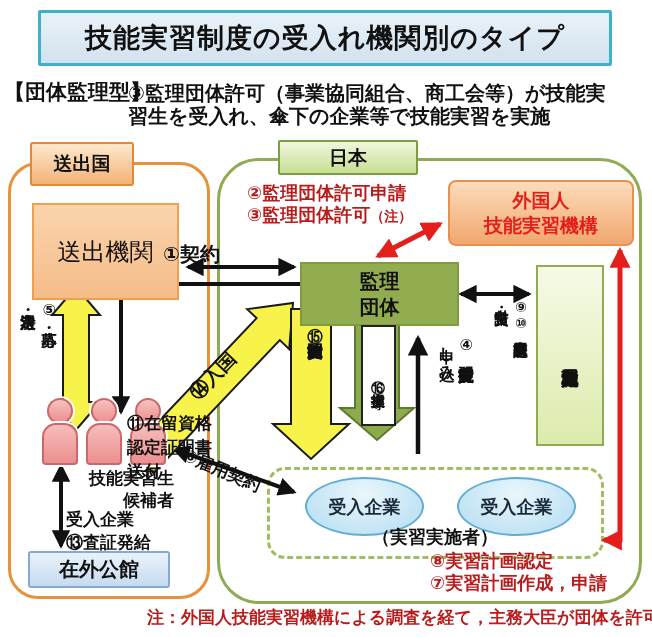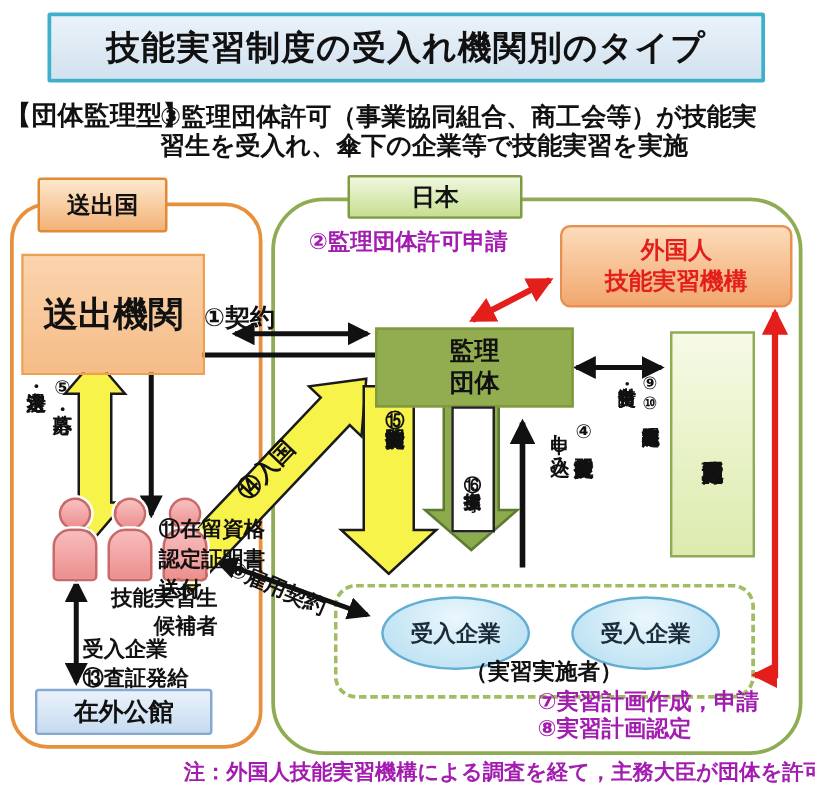--- a/index.html
+++ b/index.html
@@ -19,36 +19,36 @@
   .sub-line1{left:128px;top:80px;font-size:20px;font-weight:bold;white-space:nowrap;}
   .sub-line2{left:128px;top:103px;font-size:20px;font-weight:bold;white-space:nowrap;}
 
   .frame-send{left:8px;top:162px;width:196px;height:431px;border:3px solid #e8913d;border-radius:30px;background:transparent;}
   .frame-japan{left:217px;top:158px;width:419px;height:440px;border:3px solid #8fac55;border-radius:42px;background:transparent;}
   .tab-send{left:30px;top:142px;width:100px;height:40px;background:linear-gradient(180deg,#fde8cd,#f3b277);
     border:2px solid #e08a36;border-radius:3px;font-size:19px;font-weight:bold;}
   .tab-japan{left:278px;top:140px;width:136px;height:31px;background:linear-gradient(180deg,#f0f7dd,#c6df92);
     border:2px solid #7d9c43;border-radius:2px;font-size:19px;font-weight:bold;text-align:right;}
 
-  .box-sendorg{left:17px;top:203px;width:143px;height:93px;background:linear-gradient(180deg,#fbd4ad,#f5bc88);
-    border:2px solid #eda050;font-size:28px;font-weight:bold;}
+  .box-sendorg{left:32px;top:203px;width:143px;height:93px;background:linear-gradient(180deg,#fbd4ad,#f5bc88);
+    border:2px solid #eda050;font-size:24px;font-weight:normal;}
   .box-otit{left:448px;top:180px;width:182px;height:62px;background:linear-gradient(180deg,#fcdcba,#f1a76f);
     border:2px solid #e89050;border-radius:8px;font-size:19px;font-weight:bold;color:#e41e1a;line-height:25px;}
   .box-kanri{left:300px;top:262px;width:155px;height:60px;background:#92ac50;border:2px solid #81993f;
     font-size:20px;font-weight:bold;line-height:26px;}
   .box-immig{left:536px;top:265px;width:64px;height:177px;background:linear-gradient(180deg,#f6fae6,#dcebad);
     border:2px solid #8fac55;font-size:17px;font-weight:bold;}
   .box-mission{left:28px;top:551px;width:138px;height:33px;background:linear-gradient(180deg,#eaf2fb,#c6dbf0);
     border:2px solid #85a9d0;border-radius:3px;font-size:20px;font-weight:bold;}
   .dashed-box{left:267px;top:467px;width:331px;height:86px;border:3px dashed #a0bd62;border-radius:18px;}
   .ellipse{width:115px;height:55px;border:2px solid #62aed2;border-radius:50%;
     background:radial-gradient(ellipse at 50% 28%,#eaf7fc 0%,#b2dcf1 100%);font-size:18px;font-weight:bold;color:#1c2b3a;}
   .el1{left:305px;top:477px;}  .el2{left:457px;top:477px;}
 
-  .red{color:#a21caf;}
+  .red{color:#b91c1c;}
   .lbl-s1{left:163px;top:241px;font-size:20px;font-weight:bold;}
   .lbl-s23{left:247px;top:182px;font-size:18px;font-weight:bold;line-height:22px;white-space:nowrap;}
   .lbl-s23 .small{font-size:14px;}
   .lbl-s78{left:430px;top:550px;font-size:18px;font-weight:bold;line-height:22px;white-space:nowrap;}
   .lbl-s11{left:127px;top:364px;font-size:17px;font-weight:bold;line-height:24px;margin-top:48px;}
   .lbl-cand{left:62px;top:468px;width:112px;font-size:17px;font-weight:bold;line-height:22px;text-align:right;}
   .lbl-s1213{left:66px;top:508px;font-size:17px;font-weight:bold;line-height:23px;white-space:nowrap;}
   .lbl-s4{left:432px;top:336px;width:44px;height:140px;font-size:15.5px;font-weight:bold;line-height:19px;}
   .lbl-s910{left:478px;top:299px;width:52px;height:164px;font-size:14px;font-weight:bold;line-height:19px;}
   .lbl-s5{left:16px;top:301px;width:44px;height:132px;font-size:15.5px;font-weight:bold;line-height:21px;}
@@ -140,37 +140,38 @@
     <div class="head"></div>
     <div class="pbody"></div>
   </div>
   <div class="abs lbl-cand preline z3">技能実習生
 候補者</div>
 
   <div class="abs lbl-s1 z3">①契約</div>
 
   <div class="abs lbl-s23 red z3">
     <div>②監理団体許可申請</div>
+    <div><span>③監理団体許可</span><span class="small">（注）</span></div>
   </div>
 
   <div class="abs lbl-s4 vtext z3">
     <span style="display:block">④技能実習生受入</span>
     <span style="display:block">申し込み</span>
   </div>
 
   <div class="abs lbl-s5 vtext z3">
     <span style="display:block">⑤応募・</span>
     <span style="display:block">選考・決定</span>
   </div>
 
   <div class="abs lbl-s6 center z3">⑥雇用契約</div>
 
   <div class="abs lbl-s78 red z3">
+    <div>⑧実習計画認定</div>
     <div>⑦実習計画作成，申請</div>
-    <div>⑧実習計画認定</div>
   </div>
 
   <div class="abs lbl-s910 vtext z3">
     <span style="display:block">⑨⑩在留資格認定証明書</span>
     <span style="display:block">交付申請・交付</span>
   </div>
 
   <div class="abs lbl-s11 preline z3">⑪在留資格
 認定証明書
 送付</div>

